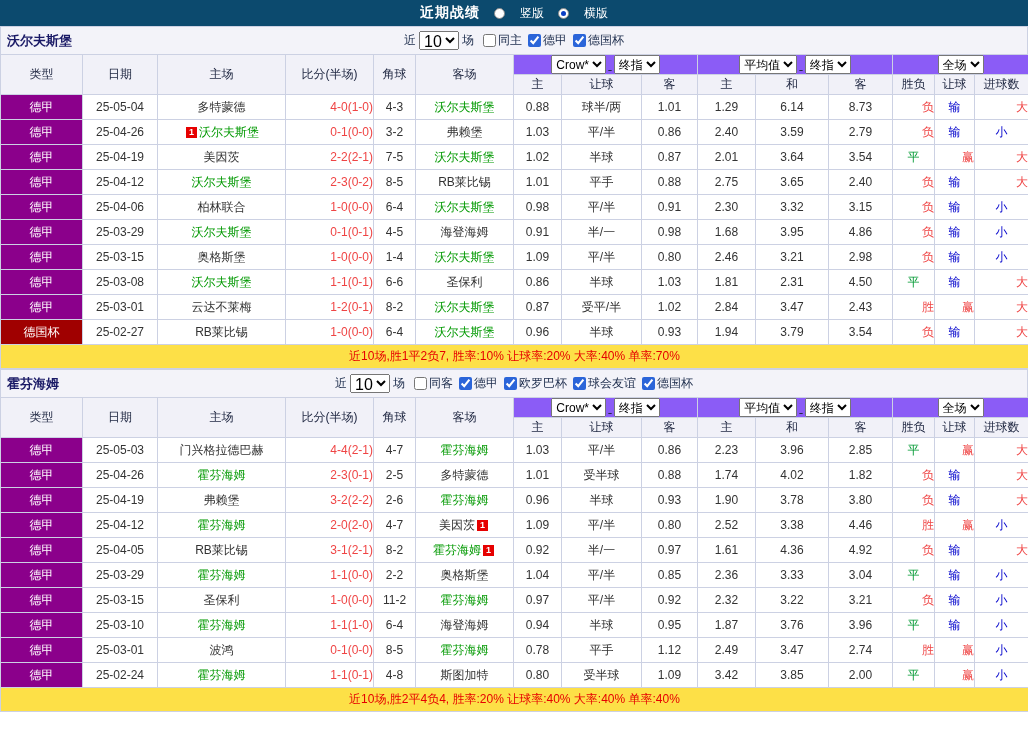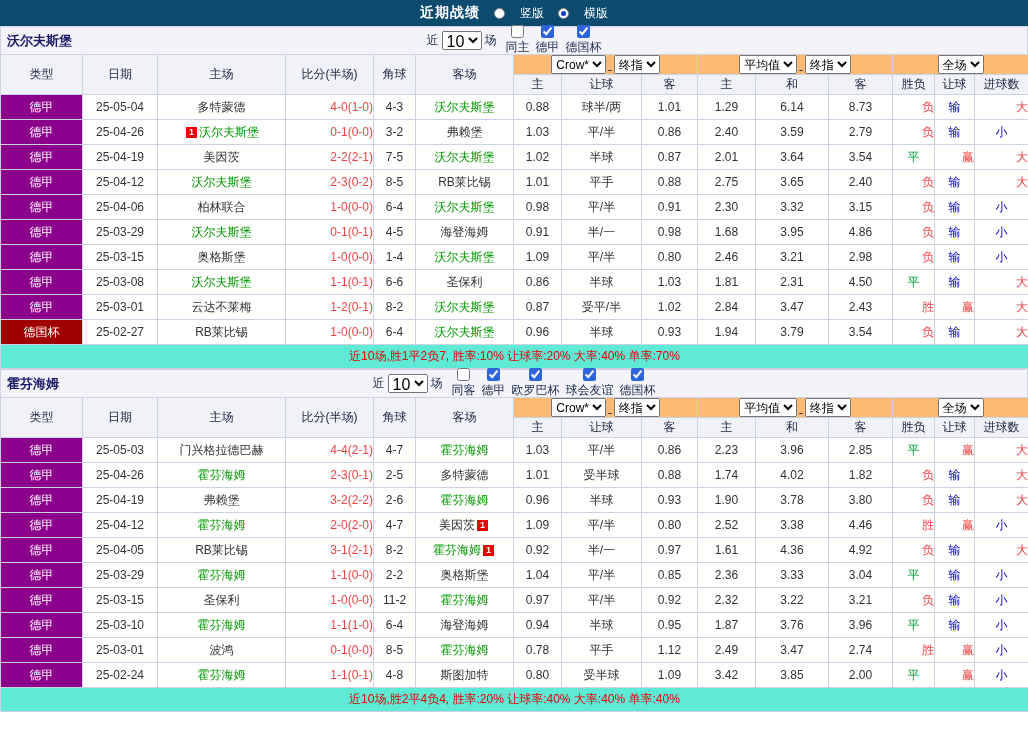--- a/index.html
+++ b/index.html
@@ -9,38 +9,38 @@
   .topbar { height:26px; background:#0c4a6e; color:#fff; display:flex; align-items:center; justify-content:center; gap:14px; }
   .topbar-title { font-weight:700; font-size:14px; letter-spacing:1px; }
   .radio { display:inline-flex; align-items:center; gap:15px; cursor:pointer; }
   .rdot { width:11px; height:11px; border-radius:50%; background:#fff; border:1px solid #8a8a8a; display:inline-flex; align-items:center; justify-content:center; }
   .rdot.sel::after { content:""; width:5px; height:5px; border-radius:50%; background:#0b3ec4; }
 
   .section-bar { height:28px; background:#f3f3f9; border:1px solid #ccd1e3; border-bottom:0; display:flex; align-items:center; position:relative; }
   .team-title { position:absolute; left:6px; font-weight:700; font-size:13px; color:#1a1a66; }
   .filter { margin:0 auto; display:flex; align-items:center; gap:3px; color:#1a2a4a; }
   .filter select { font-size:16px; height:19px; }
-  .cb { display:inline-flex; align-items:center; margin-left:6px; gap:1px; cursor:pointer;flex-direction:column; }
+  .cb { display:inline-flex; align-items:center; margin-left:6px; gap:1px; cursor:pointer; }
   .cb input { width:13px; height:13px; margin:0 1px 0 0; accent-color:#2b65d9; }
 
   table { width:1028px; border-collapse:collapse; table-layout:fixed; }
   th,td { border:1px solid #ccd1e3; text-align:center; padding:0; overflow:hidden; white-space:nowrap; }
   thead th { background:#f1f1f8; font-weight:400; color:#222a44; height:20px; font-size:12px; }
-  thead th.sel-cell { background:#fdba74;text-decoration:underline; }
+  thead th.sel-cell { background:#8b5cf6;text-decoration:underline; }
   thead select { font-size:12px; height:19px; margin:0 2px; }
   tbody td { height:25px; font-size:12px; color:#333; background:#fff; }
   .type { color:#fff; }
   .type-league { background:#8B008B; }
   .type-cup { background:#A00000; }
   .c-red { color:#ef4444;text-align:right; }
   .c-blue { color:#0000cc; }
   .c-green { color:#009933; }
   .team-hl { color:#009900; }
   .rc { display:inline-block; background:#e60000; color:#fff; font-size:9px; line-height:11px; width:11px; height:11px; margin:0 2px; vertical-align:1px; font-weight:700; }
-  tfoot td { height:24px; color:#e60000; background:#5eead4; font-size:12px; }
+  tfoot td { height:24px; color:#e60000; background:#fde047; font-size:12px; }
 </style>
 </head>
 <body>
 
 <div class="topbar">
   <span class="topbar-title">近期战绩</span>
   <span class="radio">
     <span class="rdot"></span>
     <span>竖版</span>
   </span>

